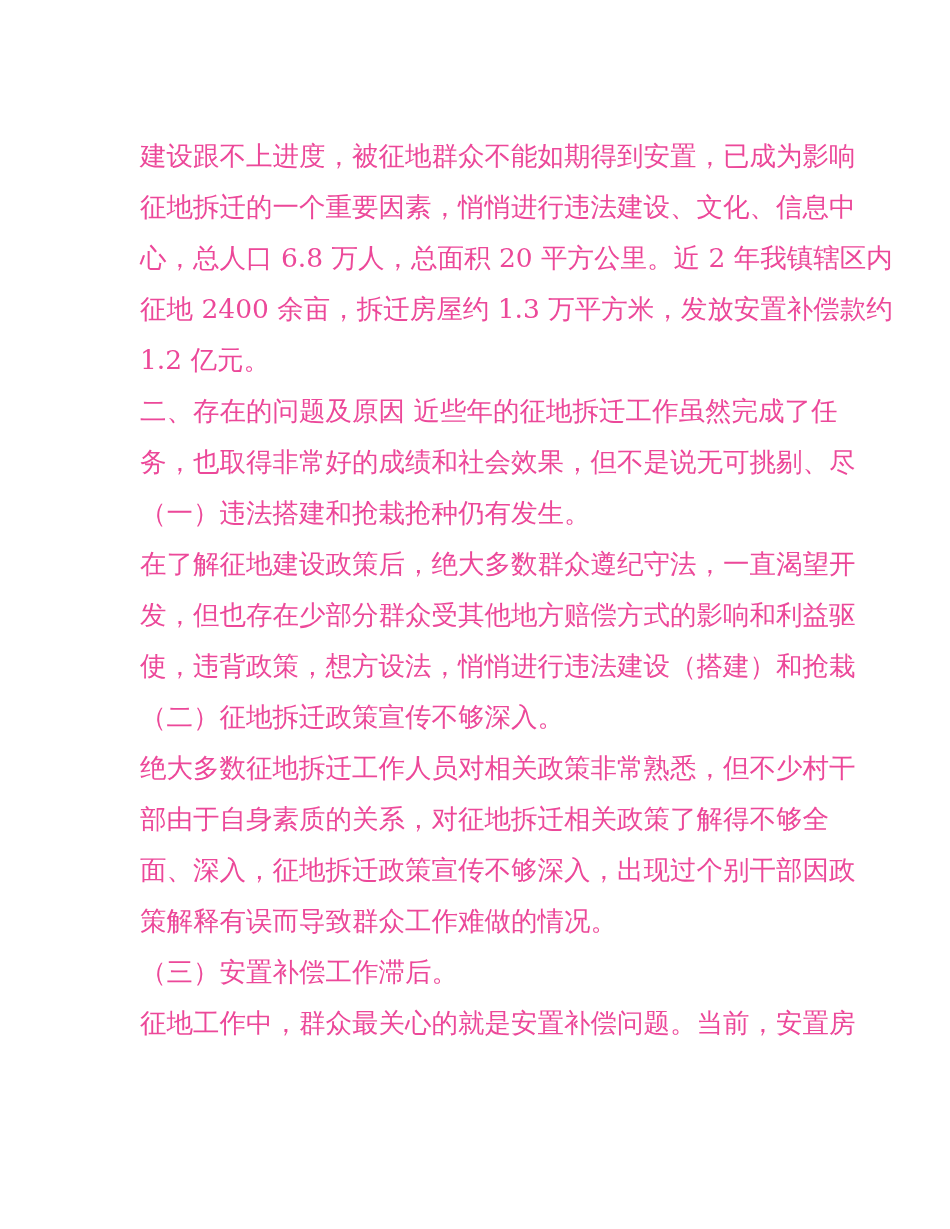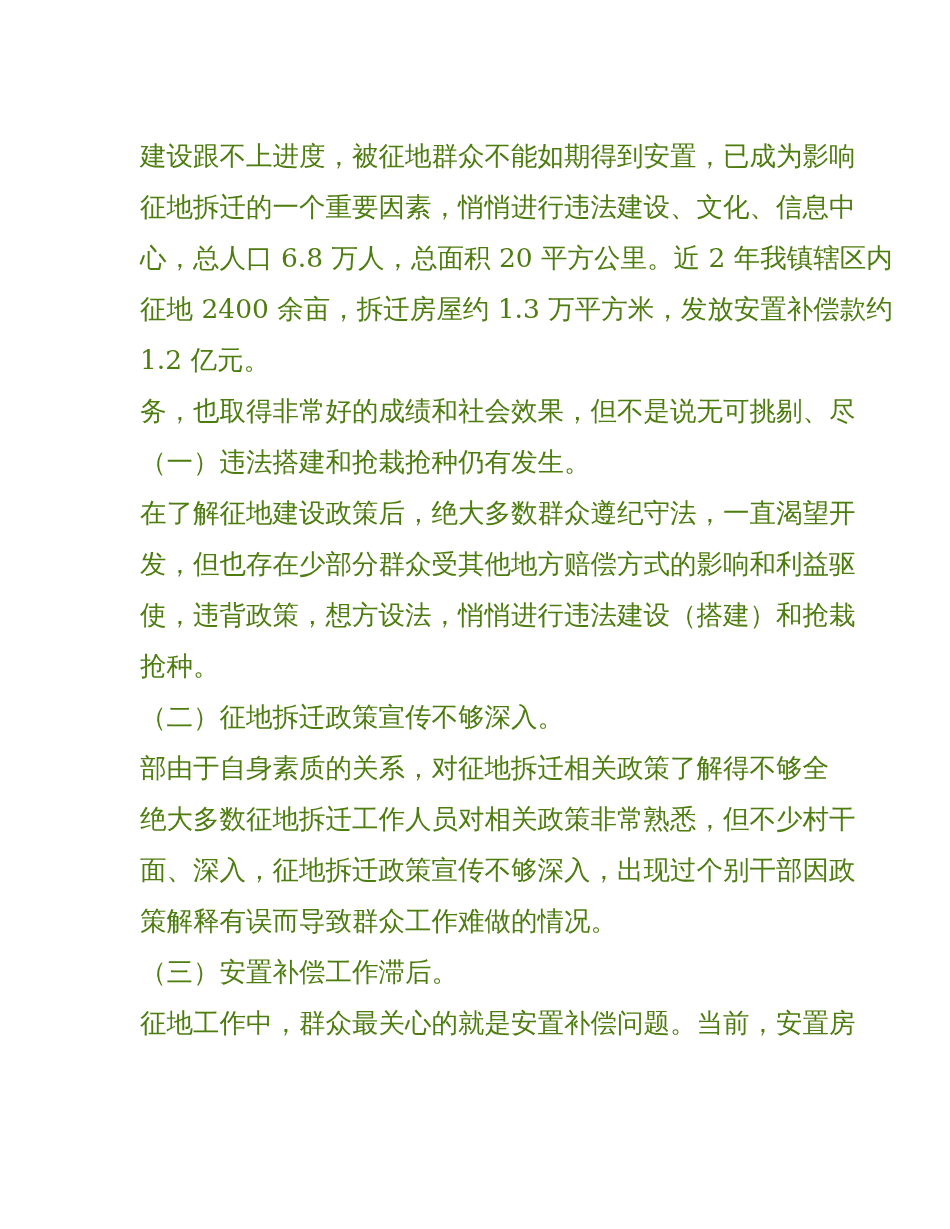--- a/index.html
+++ b/index.html
@@ -4,44 +4,44 @@
   <style>
     html, body { margin: 0; padding: 0; background: #ffffff; }
     body { width: 950px; height: 1229px; overflow: hidden; position: relative; }
     .page {
       position: absolute;
       left: 140px;
       top: 130px;
       width: 672px;
       font-family: "DejaVu Serif", "Liberation Serif", serif;
       font-size: 26.5px;
-      color: #4d7c0f;
+      color: #ec4899;
     }
     .line {
       height: 51px;
       line-height: 51px;
       white-space: nowrap;
       letter-spacing: 0px;
     }
   </style>
 </head>
 <body>
 
 <div class="page">
   <div class="line">建设跟不上进度，被征地群众不能如期得到安置，已成为影响</div>
   <div class="line">征地拆迁的一个重要因素，悄悄进行违法建设、文化、信息中</div>
   <div class="line">心，总人口 6.8 万人，总面积 20 平方公里。近 2 年我镇辖区内</div>
   <div class="line">征地 2400 余亩，拆迁房屋约 1.3 万平方米，发放安置补偿款约</div>
   <div class="line">1.2 亿元。</div>
+  <div class="line">二、存在的问题及原因 近些年的征地拆迁工作虽然完成了任</div>
   <div class="line">务，也取得非常好的成绩和社会效果，但不是说无可挑剔、尽</div>
   <div class="line">（一）违法搭建和抢栽抢种仍有发生。</div>
   <div class="line">在了解征地建设政策后，绝大多数群众遵纪守法，一直渴望开</div>
   <div class="line">发，但也存在少部分群众受其他地方赔偿方式的影响和利益驱</div>
   <div class="line">使，违背政策，想方设法，悄悄进行违法建设（搭建）和抢栽</div>
-  <div class="line">抢种。</div>
   <div class="line">（二）征地拆迁政策宣传不够深入。</div>
+  <div class="line">绝大多数征地拆迁工作人员对相关政策非常熟悉，但不少村干</div>
   <div class="line">部由于自身素质的关系，对征地拆迁相关政策了解得不够全</div>
-  <div class="line">绝大多数征地拆迁工作人员对相关政策非常熟悉，但不少村干</div>
   <div class="line">面、深入，征地拆迁政策宣传不够深入，出现过个别干部因政</div>
   <div class="line">策解释有误而导致群众工作难做的情况。</div>
   <div class="line">（三）安置补偿工作滞后。</div>
   <div class="line">征地工作中，群众最关心的就是安置补偿问题。当前，安置房</div>
 </div>
 
 </body></html>

